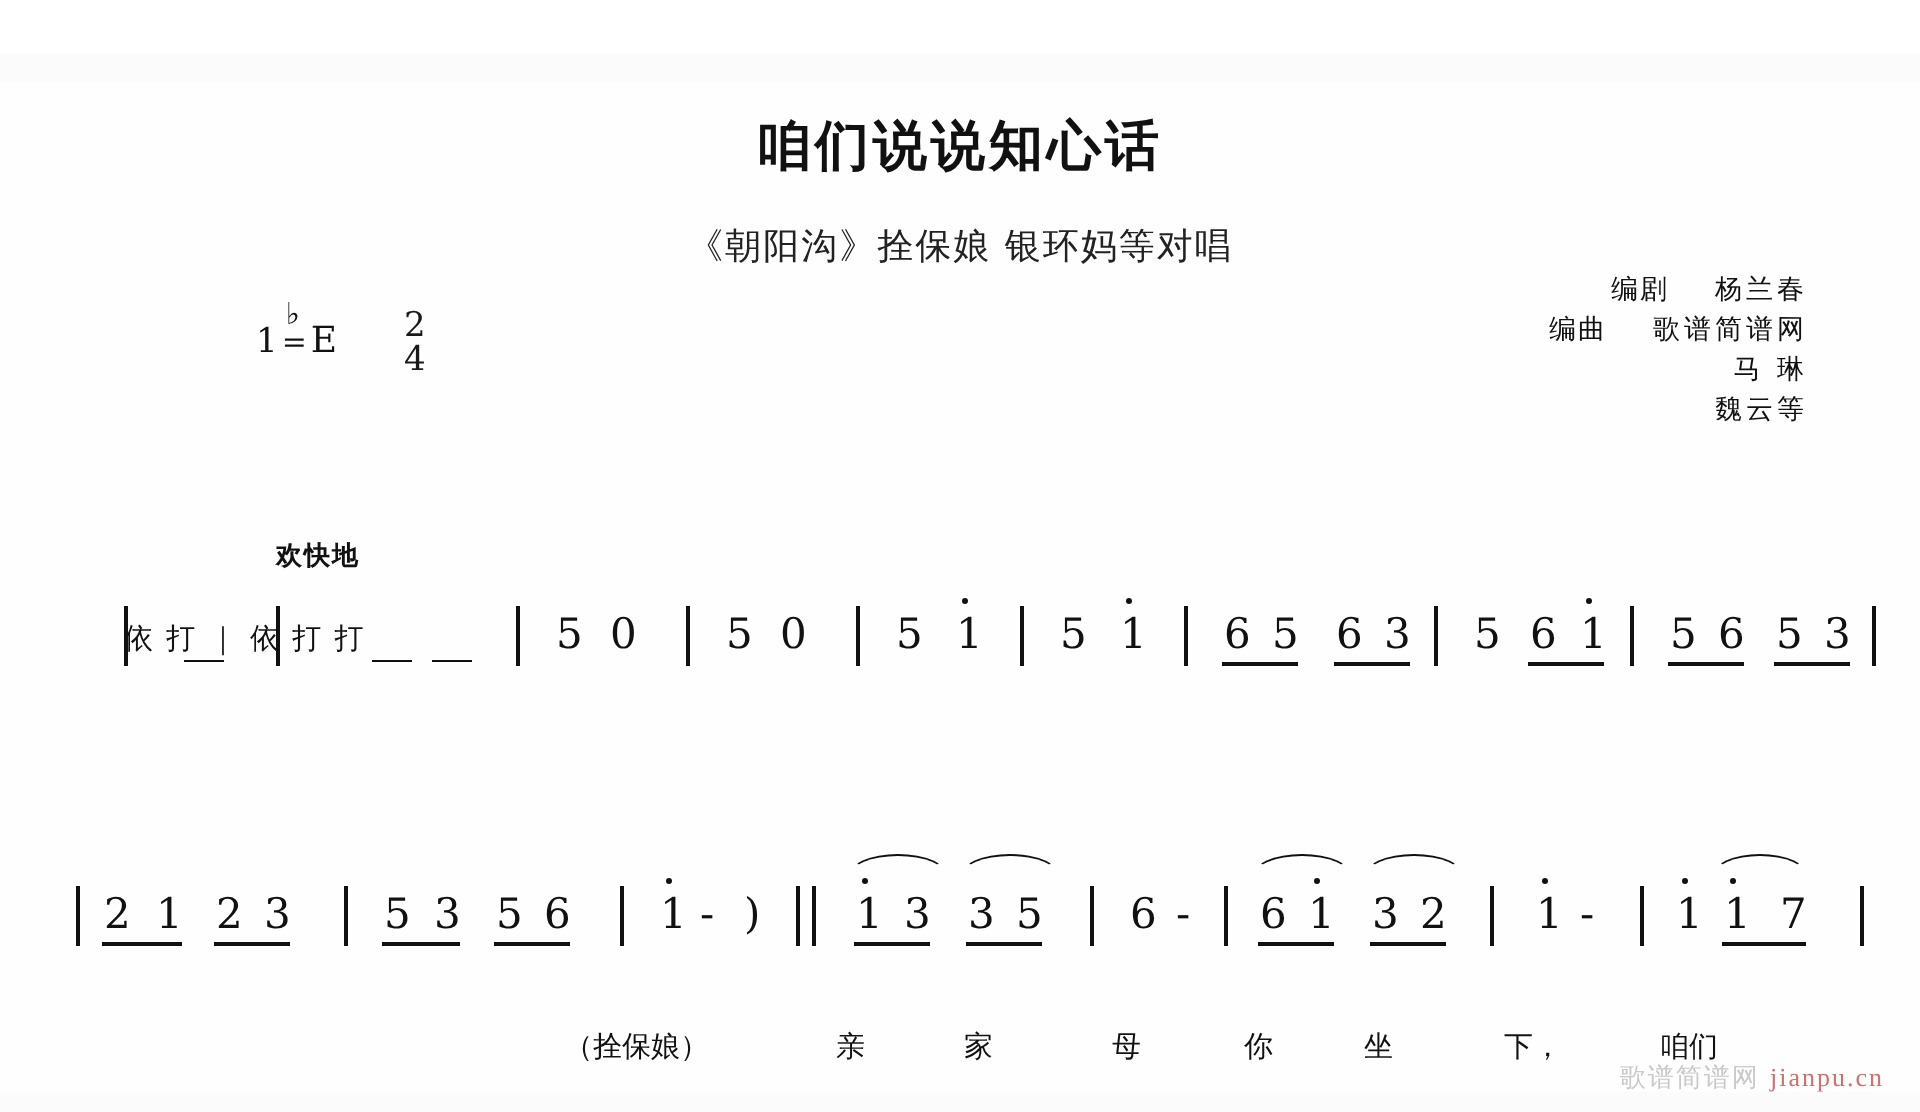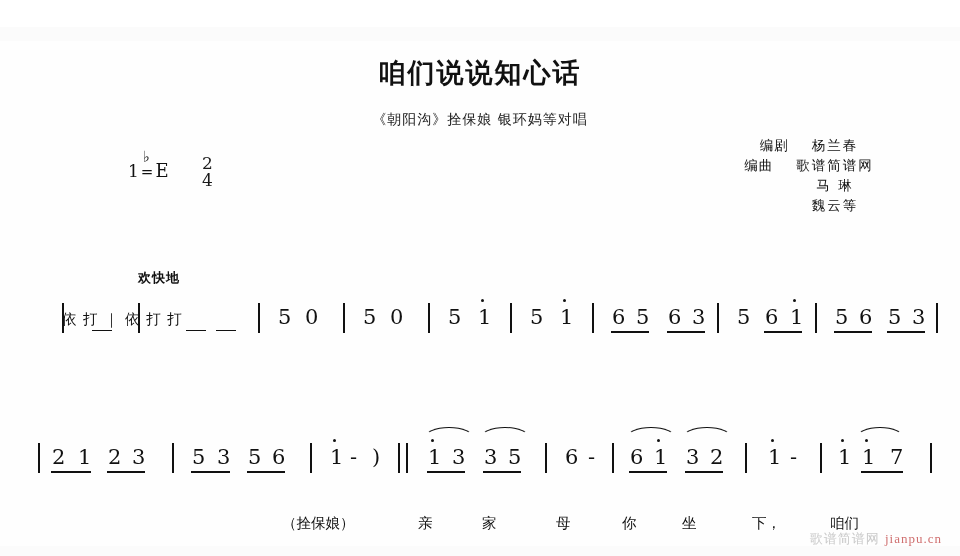--- a/index.html
+++ b/index.html
@@ -35,39 +35,39 @@
     letter-spacing: 2px;
     color: #111;
   }
   .subtitle {
     position: absolute;
     top: 84px;
     left: 0;
     width: 100%;
     text-align: center;
     font-family: "DejaVu Sans", sans-serif;
-    font-size: 14px;
+    font-size: 18px;
     letter-spacing: 1px;
     color: #222;
   }
 
   
   .credits {
     position: absolute;
     top: 108px;
     right: 56px;
     width: 190px;
     font-family: "DejaVu Sans", sans-serif;
     font-size: 13.5px;
     line-height: 20px;
     color: #111;
   }
   .credits .crow {
     display: flex;
-    justify-content: center;
+    justify-content: flex-end;
     white-space: nowrap;
   }
   .credits .clabel {
     display: inline-block;
     width: 52px;
     letter-spacing: 1px;
   }
   .credits .cval {
     display: inline-block;
     letter-spacing: 2px;

